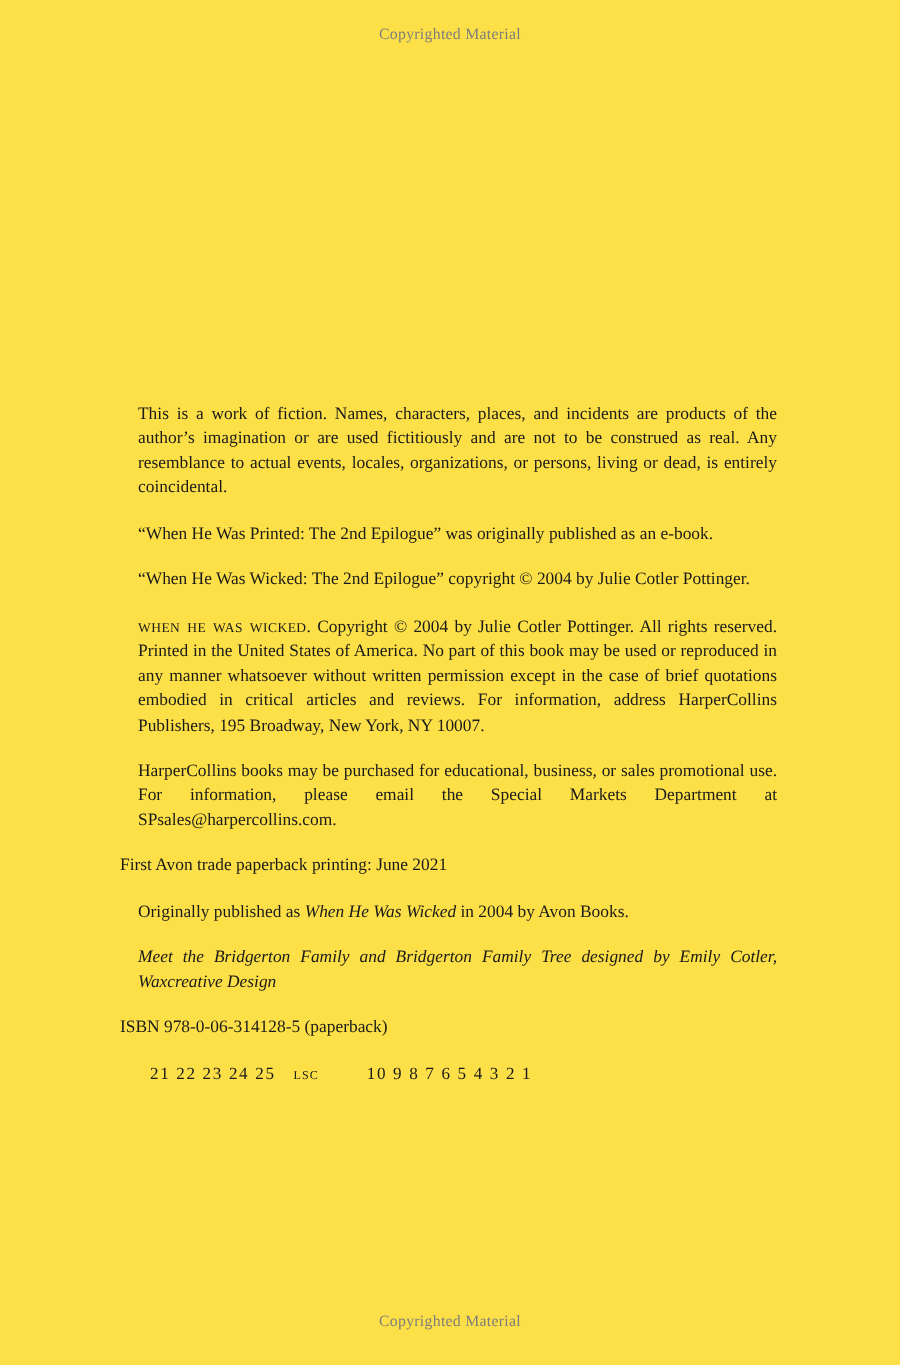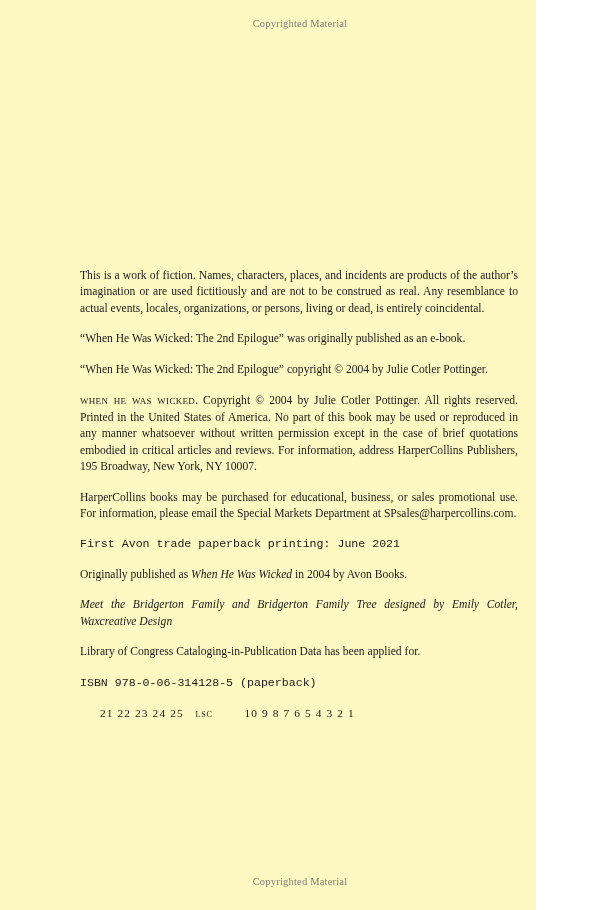--- a/index.html
+++ b/index.html
@@ -12,23 +12,23 @@
     height: 910px;
     font-family: "Liberation Serif", serif;
     color: #1a1a1a;
     position: relative;
     overflow: hidden;
   }
   .page {
     position: absolute;
     left: 0;
     top: 0;
-    width: 536px;
+    width: 600px;
     height: 910px;
-    background: #fef9c3;
+    background: #fde047;
   }
   .watermark {
     position: absolute;
     left: 0;
     width: 600px;
     text-align: center;
     font-family: "Liberation Serif", serif;
     font-size: 10.5px;
     color: #7d7d7d;
     letter-spacing: 0.2px;
@@ -36,34 +36,34 @@
   .watermark.top { top: 18px; }
   .watermark.bottom { top: 876px; }
 
   .copy-block {
     position: absolute;
     left: 80px;
     top: 268px;
     width: 438px;
   }
   p.para {
-    margin: 0 0 14px 0;
+    margin: 0 0 14px 12px;
     font-size: 11.6px;
     line-height: 1.42;
     text-align: justify;
     text-justify: inter-word;
   }
   p.para:last-child { margin-bottom: 0; }
   p.tight {
     margin: 0;
     font-size: 11.6px;
     line-height: 1.42;
     text-align: left;
   }
-  .gap-after { margin-bottom: 14px; font-family: Liberation Mono, monospace; }
+  .gap-after { margin-bottom: 14px; }
   .smallcaps {
     font-variant: small-caps;
     font-size: 12.2px;
     letter-spacing: 0.3px;
   }
   .italic { font-style: italic; }
   .printline {
     font-size: 11.4px;
     letter-spacing: 1.1px;
     margin: 0;
@@ -79,38 +79,37 @@
 <body>
 
 <div class="page">
 
   <div class="watermark top">Copyrighted Material</div>
 
   <div class="copy-block">
 
     <p class="para">This is a work of fiction. Names, characters, places, and incidents are products of the author’s imagination or are used fictitiously and are not to be construed as real. Any resemblance to actual events, locales, organizations, or persons, living or dead, is entirely coincidental.</p>
 
-    <p class="para">“When He Was Wicked: The 2nd Epilogue” was originally published as an e-book.</p>
+    <p class="para">“When He Was Printed: The 2nd Epilogue” was originally published as an e-book.</p>
 
     <p class="para">“When He Was Wicked: The 2nd Epilogue” copyright © 2004 by Julie Cotler Pottinger.</p>
 
 
     <p class="para"><span class="smallcaps">when he was wicked</span><span>. Copyright © 2004 by Julie Cotler Pottinger. All rights reserved. Printed in the United States of America. No part of this book may be used or reproduced in any manner whatsoever without written permission except in the case of brief quotations embodied in critical articles and reviews. For information, address HarperCollins Publishers, 195 Broadway, New York, NY 10007.</span></p>
 
     <p class="para">HarperCollins books may be purchased for educational, business, or sales promotional use. For information, please email the Special Markets Department at SPsales@harpercollins.com.</p>
 
     <div class="gap-after">
       <p class="tight">First Avon trade paperback printing: June 2021</p>
     </div>
 
     <p class="para"><span>Originally published as </span><span class="italic">When He Was Wicked</span><span> in 2004 by Avon Books.</span></p>
 
     <p class="para italic">Meet the Bridgerton Family and Bridgerton Family Tree designed by Emily Cotler, Waxcreative Design</p>
 
-    <p class="para">Library of Congress Cataloging-in-Publication Data has been applied for.</p>
 
     <div class="gap-after">
       <p class="tight">ISBN 978-0-06-314128-5 (paperback)</p>
     </div>
 
     <p class="printline"><span class="nowrap">21 22 23 24 25</span>&nbsp;&nbsp;&nbsp;<span class="sc">lsc</span>&nbsp;&nbsp;&nbsp;<span class="nowrap">10 9 8 7 6 5 4 3 2 1</span></p>
 
   </div>
 
   <div class="watermark bottom">Copyrighted Material</div>

